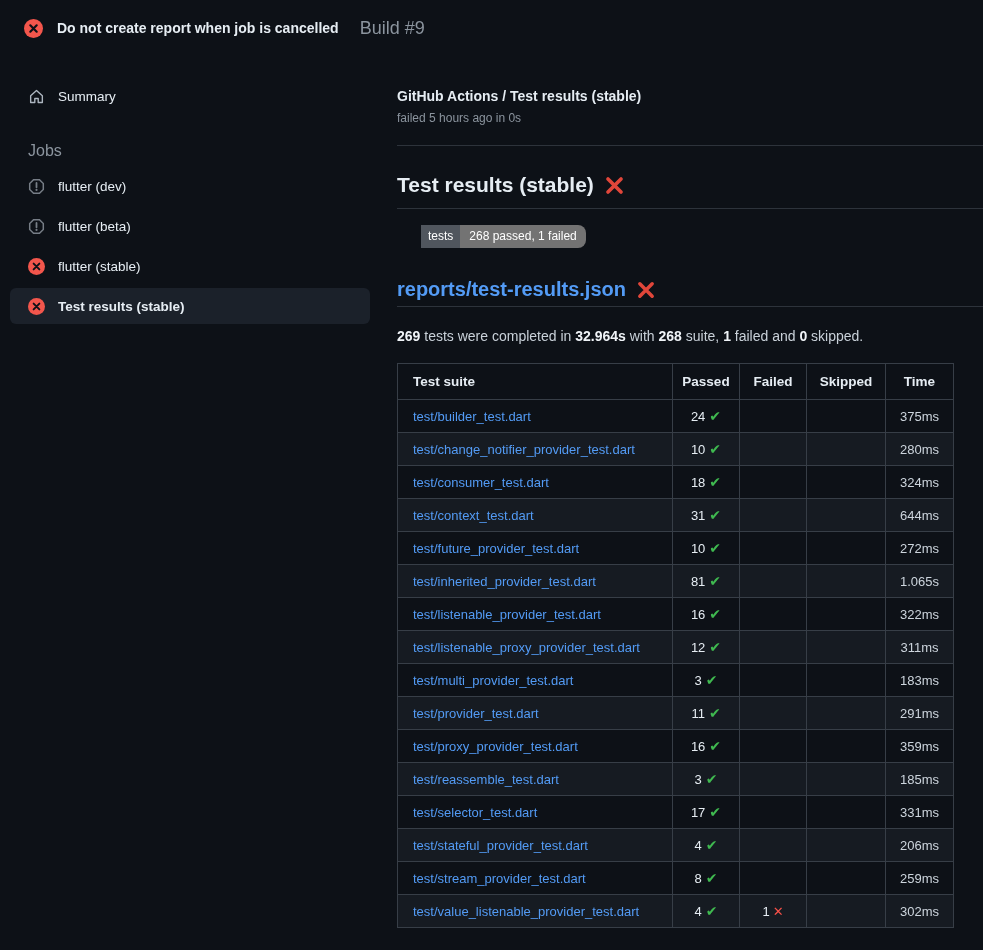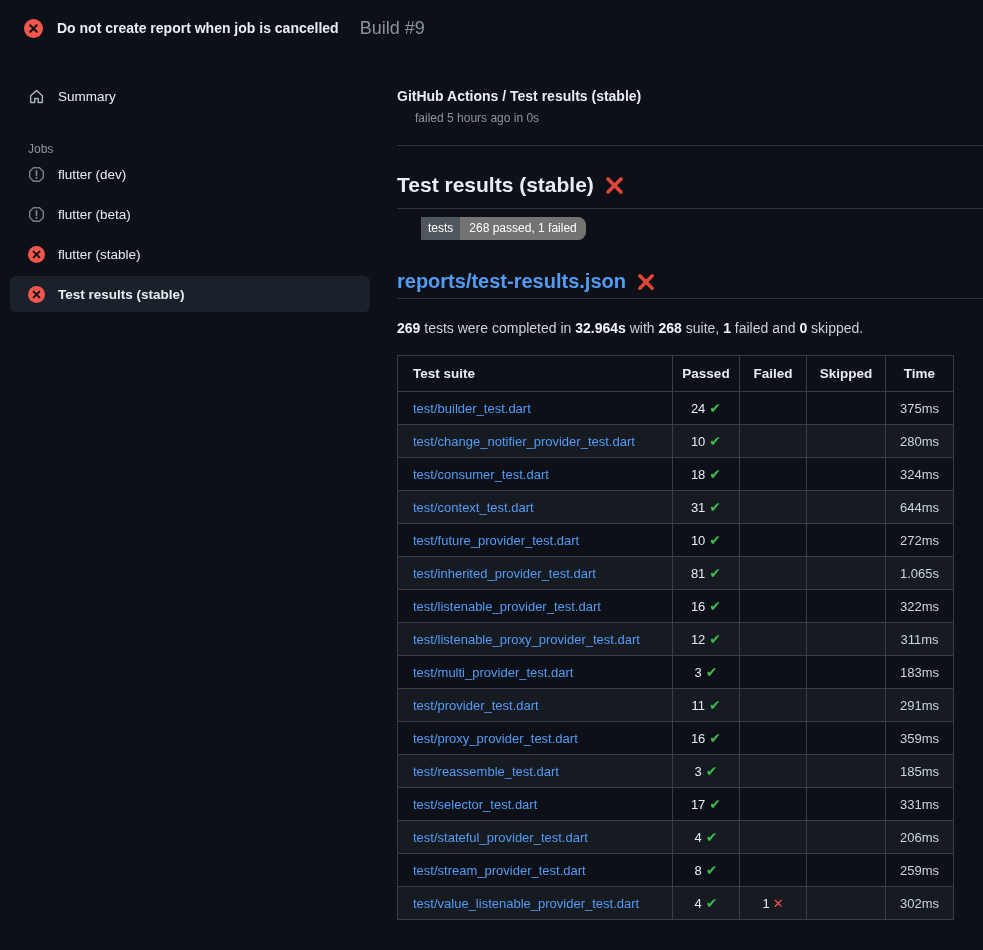--- a/index.html
+++ b/index.html
@@ -20,31 +20,31 @@
   .build-title{font-size:14px;font-weight:700;white-space:nowrap;}
   .build-num{font-size:18px;font-weight:400;color:var(--muted);margin-left:7px;}
   
   .layout{display:flex;align-items:flex-start;justify-content:center;}
   aside{width:370px;flex:none;padding:22px 0 0 10px;}
   .side-item{display:flex;align-items:center;gap:13px;height:36px;padding:0 10px 0 18px;
     border-radius:6px;font-size:13.5px;color:var(--text);cursor:pointer;}
   .side-item.selected{background:var(--panel-sel);font-weight:700;}
   .side-icon{width:17px;height:17px;flex:none;display:block;}
   .side-icon svg{width:100%;height:100%;display:block;}
-  .jobs-label{color:var(--muted);font-size:12px;margin:28px 0 0 18px;}
+  .jobs-label{color:var(--muted);font-size:16px;margin:28px 0 8px 18px;}
   #jobs-list .side-item{margin-bottom:4px;}
   
   main{flex:1;padding:32px 0 0 27px;min-width:0;}
   .breadcrumb{font-size:14px;font-weight:700;}
-  .meta{font-size:12px;color:var(--muted);margin-top:7px;margin-left:18px;}
+  .meta{font-size:12px;color:var(--muted);margin-top:7px;}
   .top-divider{border:none;border-top:1px solid var(--border);margin:20px 0 0 0;}
   .section-title{display:flex;align-items:center;gap:11px;font-size:21px;font-weight:700;
     margin:27px 0 0 0;padding-bottom:11px;border-bottom:1px solid var(--border);}
   .xmark-svg{flex:none;display:block;}
-  .badge{display:inline-flex;margin-top:8px;font-size:12px;line-height:1;
+  .badge{display:inline-flex;margin-top:16px;font-size:12px;line-height:1;
     border-radius:8px;overflow:hidden;color:#fff;padding-left:24px;}
   .badge .lbl{padding:5px 7px 6px;}
   .badge .val{padding:5px 9px 6px;}
   .report-title{display:flex;align-items:center;gap:11px;font-size:20px;font-weight:700;
     margin:30px 0 0 0;padding-bottom:5px;border-bottom:1px solid var(--border);}
   .report-title a{text-decoration:none;}
   .summary-line{font-size:14px;color:#c9d1d9;margin-top:21px;}
   .summary-line .b{font-weight:700;color:#f0f4f8;}
   
   table{border-collapse:collapse;table-layout:fixed;margin-top:19px;font-size:13px;}

